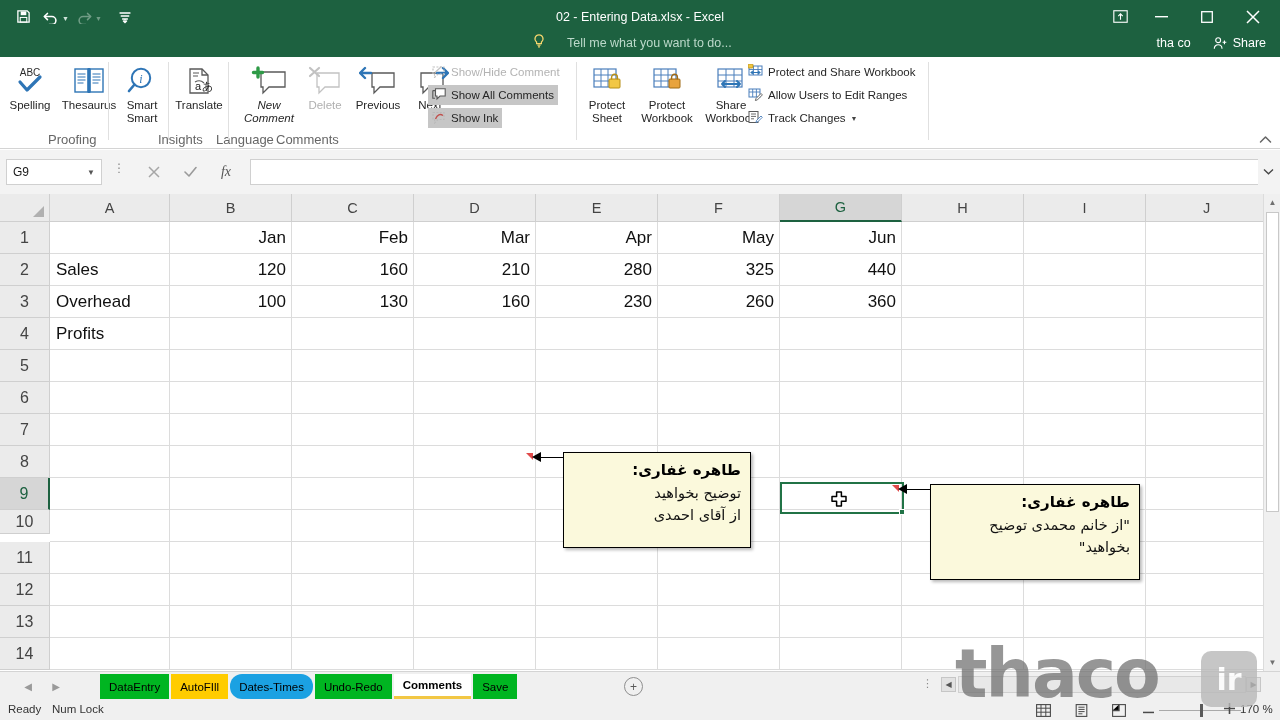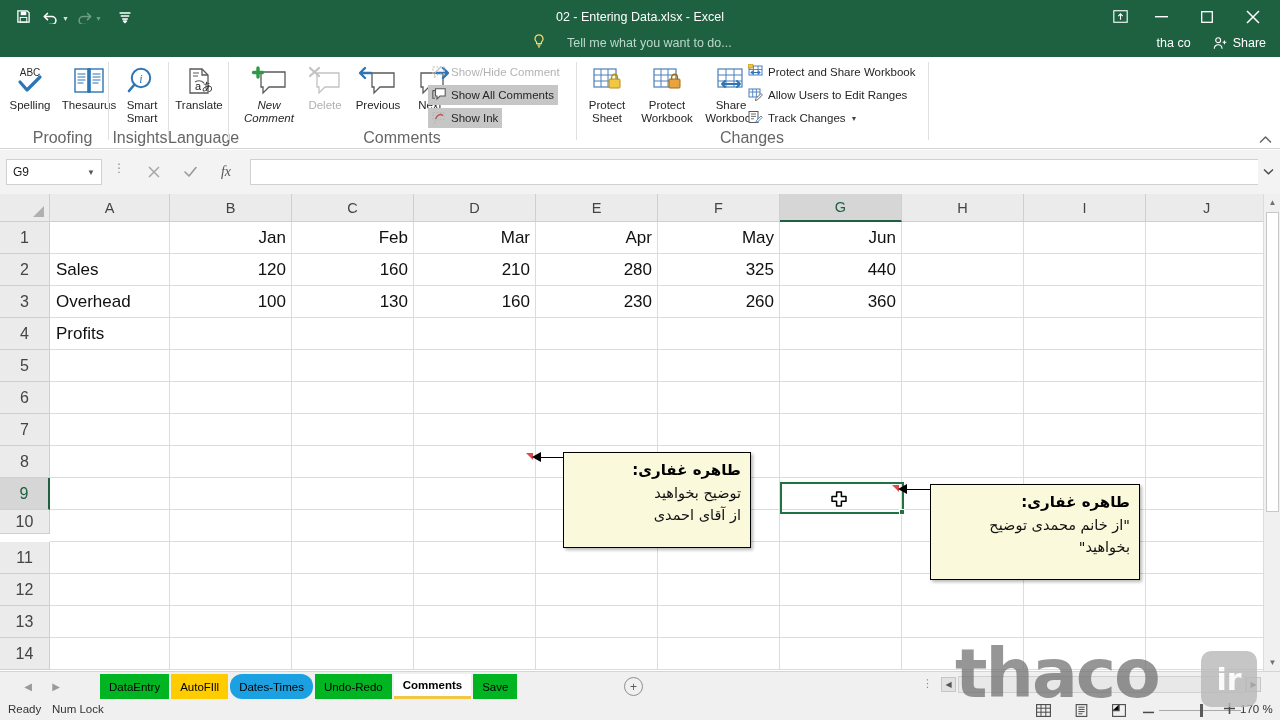--- a/index.html
+++ b/index.html
@@ -54,22 +54,22 @@
   .username { color: #ffffff; font-size: 12.5px; padding-right: 12px; }
   .sharebtn { display: flex; align-items: center; gap: 5px; color: #ffffff; font-size: 12.5px; padding: 4px 10px; }
 
   
   .ribbon {
     position: absolute; left: 0; top: 57px; width: 1280px; height: 92px;
     background: #ffffff; border-bottom: 1px solid #d4d4d4;
   }
   .grp { position: absolute; top: 0; height: 92px; }
   .grp-label {
-    position: absolute; bottom: 2px; width: 100%; text-align: center;
-    font-size: 16px; color: #666666;
+    position: absolute; bottom: 2px; width: 100%; text-align: left;
+    font-size: 13px; color: #666666; padding-left: 48px;
   }
   .grp-sep { position: absolute; top: 5px; width: 1px; height: 78px; background: #e0e0e0; }
 
   .bigbtn {
     position: absolute; top: 4px; display: flex; flex-direction: column; align-items: center;
     font-size: 11.5px; color: #262626; text-align: center; line-height: 1.12;
   }
   .bigbtn .lbl { margin-top: 2px; }
   .bigbtn.disabled { color: #b0b0b0; }
   .ico { height: 36px; display: flex; align-items: flex-end; justify-content: center; }
@@ -493,21 +493,20 @@
         <span>
           <svg width="15" height="14" viewBox="0 0 15 14">
               <rect x="1" y="1.5" width="9" height="11" fill="#fff" stroke="#595959" stroke-width="1"></rect>
               <path d="M3 4h5M3 6.4h5M3 8.8h3" stroke="#595959" stroke-width="0.9"></path>
               <path d="M8.5 10.5l4.5-4.5 1.3 1.3-4.5 4.5-1.8 0.5z" fill="#fff" stroke="#4a7ebb" stroke-width="0.9"></path>
             </svg>
         </span>
         <span>Track Changes</span>
         <span style="font-size:7px;color:#444;">▼</span>
       </div>
-      <div class="grp-label" style="left:0; width:352px;">Changes</div>
     </div>
     <div class="grp-sep" style="left:928px;"></div>
 
     <div class="collapse-ribbon">
       <svg width="13" height="9" viewBox="0 0 13 9">
           <path d="M1.5 7 L6.5 2 L11.5 7" fill="none" stroke="#666" stroke-width="1.5" stroke-linecap="round" stroke-linejoin="round"></path>
         </svg>
     </div>
   </div>
 

